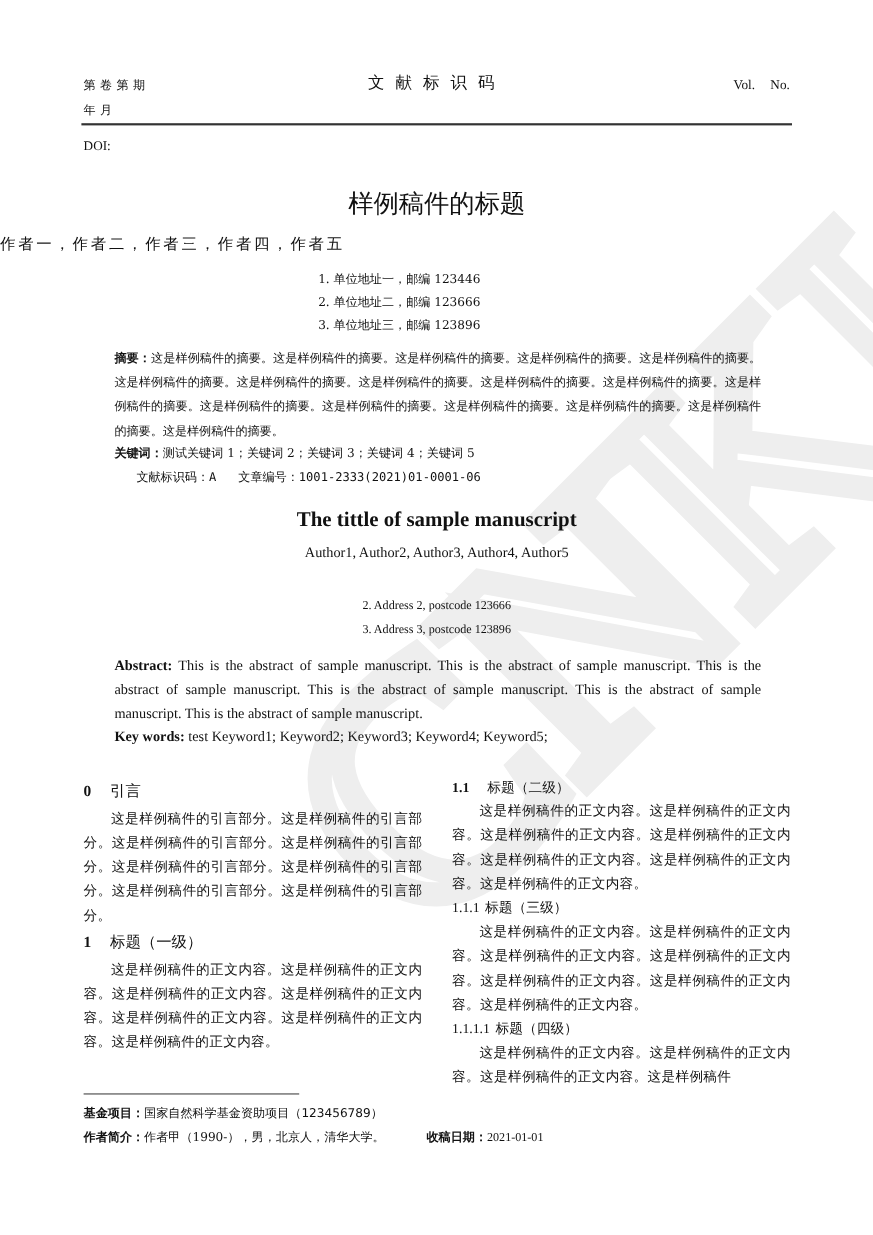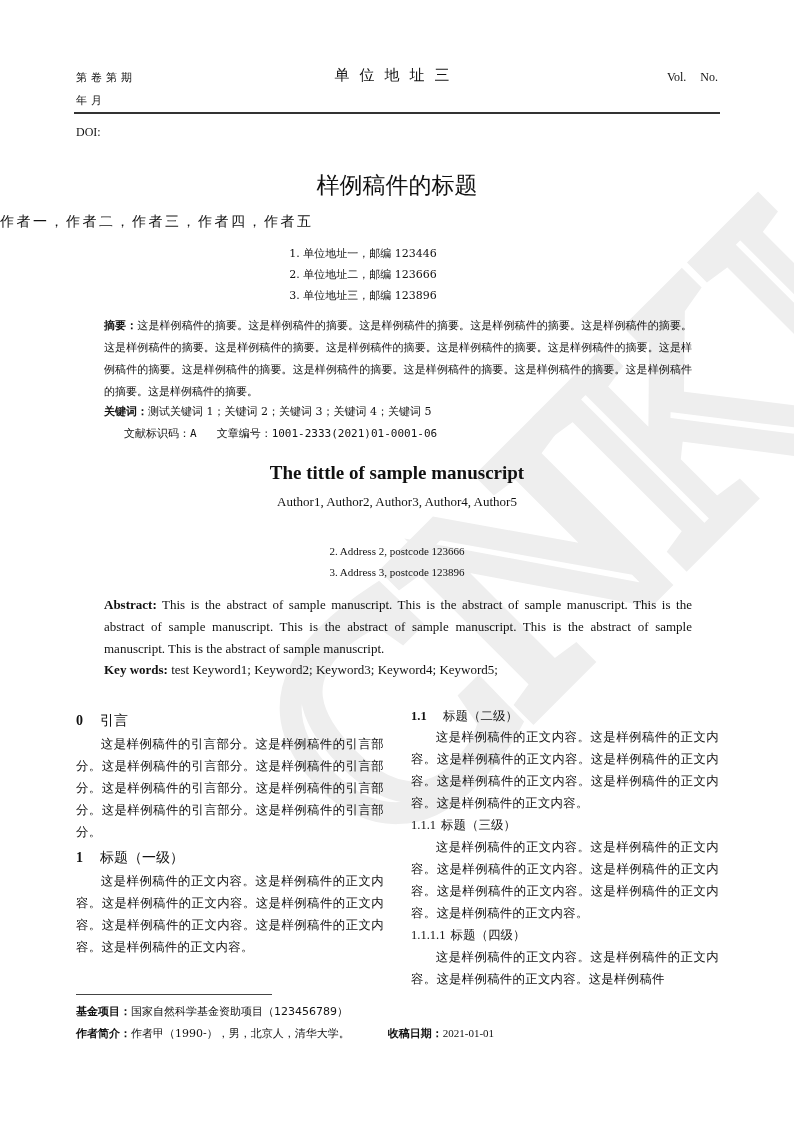--- a/index.html
+++ b/index.html
@@ -76,21 +76,21 @@
 <div class="page">
 
   <svg class="watermark" viewBox="0 0 794 1123">
     <text x="180" y="760" font-size="300" transform="rotate(-45 400 560)">CNKI</text>
   </svg>
 
   <div class="content">
 
     <div class="hdr-left l1">第卷第期</div>
     <div class="hdr-left l2">年月</div>
-    <div class="hdr-center l1">单位地址三</div>
+    <div class="hdr-center l1">文献标识码</div>
     <div class="hdr-right">
       <span>Vol.</span><span>No.</span>
     </div>
     <div class="hdr-rule"></div>
     <div class="doi">DOI:</div>
 
     <div class="cn-title">样例稿件的标题</div>
     <div class="cn-authors">作者一，作者二，作者三，作者四，作者五</div>
     <div class="cn-affil a1">1. 单位地址一，邮编  123446</div>
     <div class="cn-affil a2">2. 单位地址二，邮编  123666</div>

